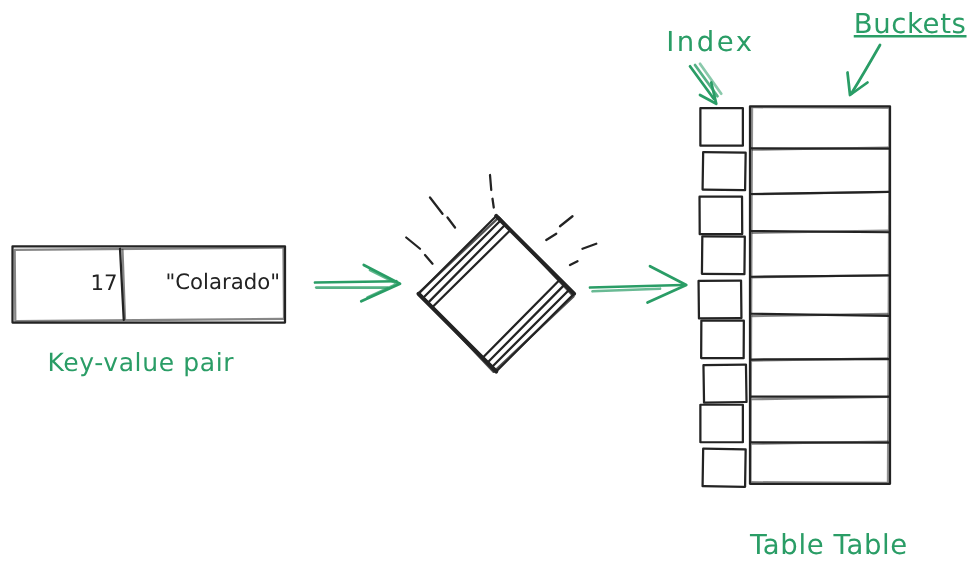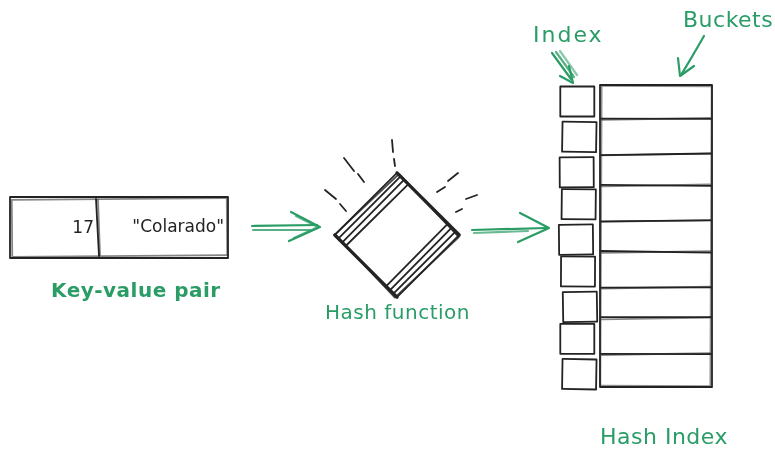--- a/index.html
+++ b/index.html
@@ -114,18 +114,17 @@
 
     <g class="accent">
       <path d="M704 36 C696 50 689 62 681 75"></path>
       <path d="M678 58 L680 76 L694 66"></path>
     </g>
   </svg>
 
   <div class="cell" style="left:14px;top:217px;width:80px;">17</div>
   <div class="cell" style="left:100px;top:216px;width:124px;">"Colarado"</div>
 
-  <div class="cap" style="left:51px;top:278px;font-weight:bold;">Key-value pair</div>
-  <div class="cap" style="left:325px;top:300px;">Hash function</div>
+  <div class="cap" style="left:38px;top:278px;">Key-value pair</div>
   <div class="cap" style="left:505px;top:22px;font-size:22px;letter-spacing:2px;margin-left:28px;">Index</div>
-  <div class="cap" style="left:683px;top:7px;font-size:22px;">Buckets</div>
-  <div class="cap" style="left:600px;top:424px;font-size:22px;">Hash Index</div>
+  <div class="cap" style="left:683px;top:7px;font-size:22px;text-decoration:underline;">Buckets</div>
+  <div class="cap" style="left:600px;top:424px;font-size:22px;">Table Table</div>
 </div>
 
 </body></html>

